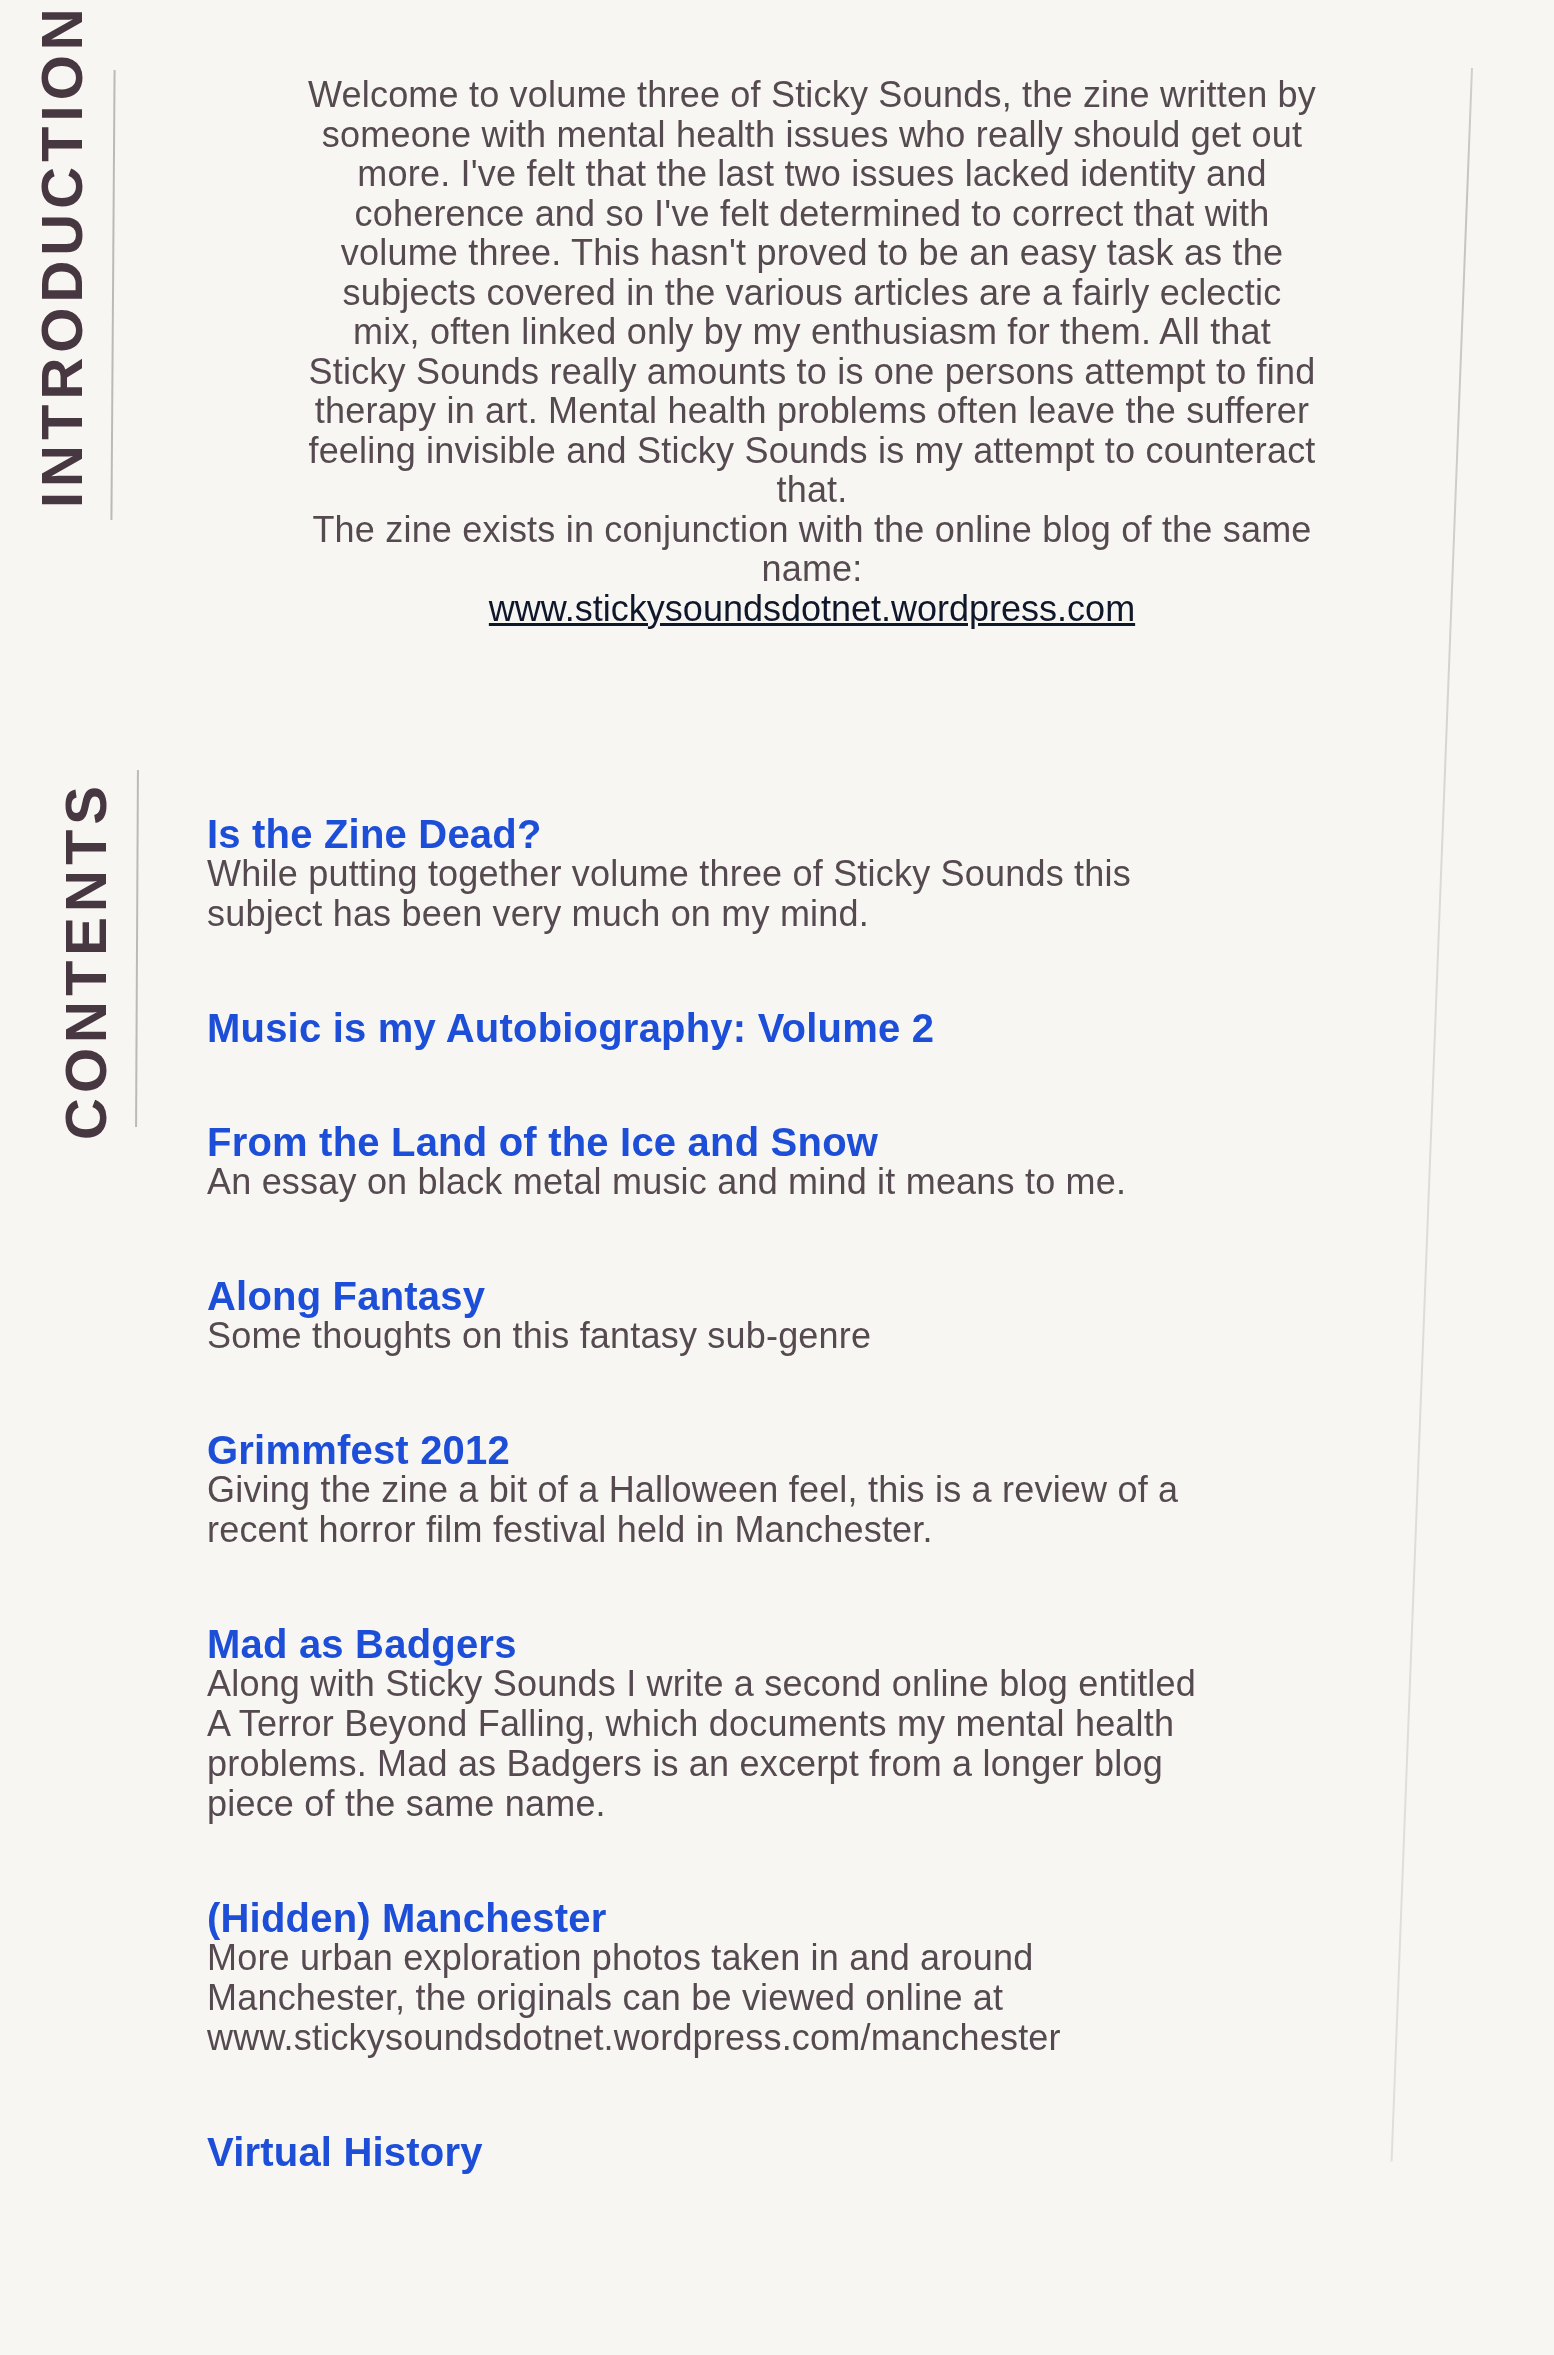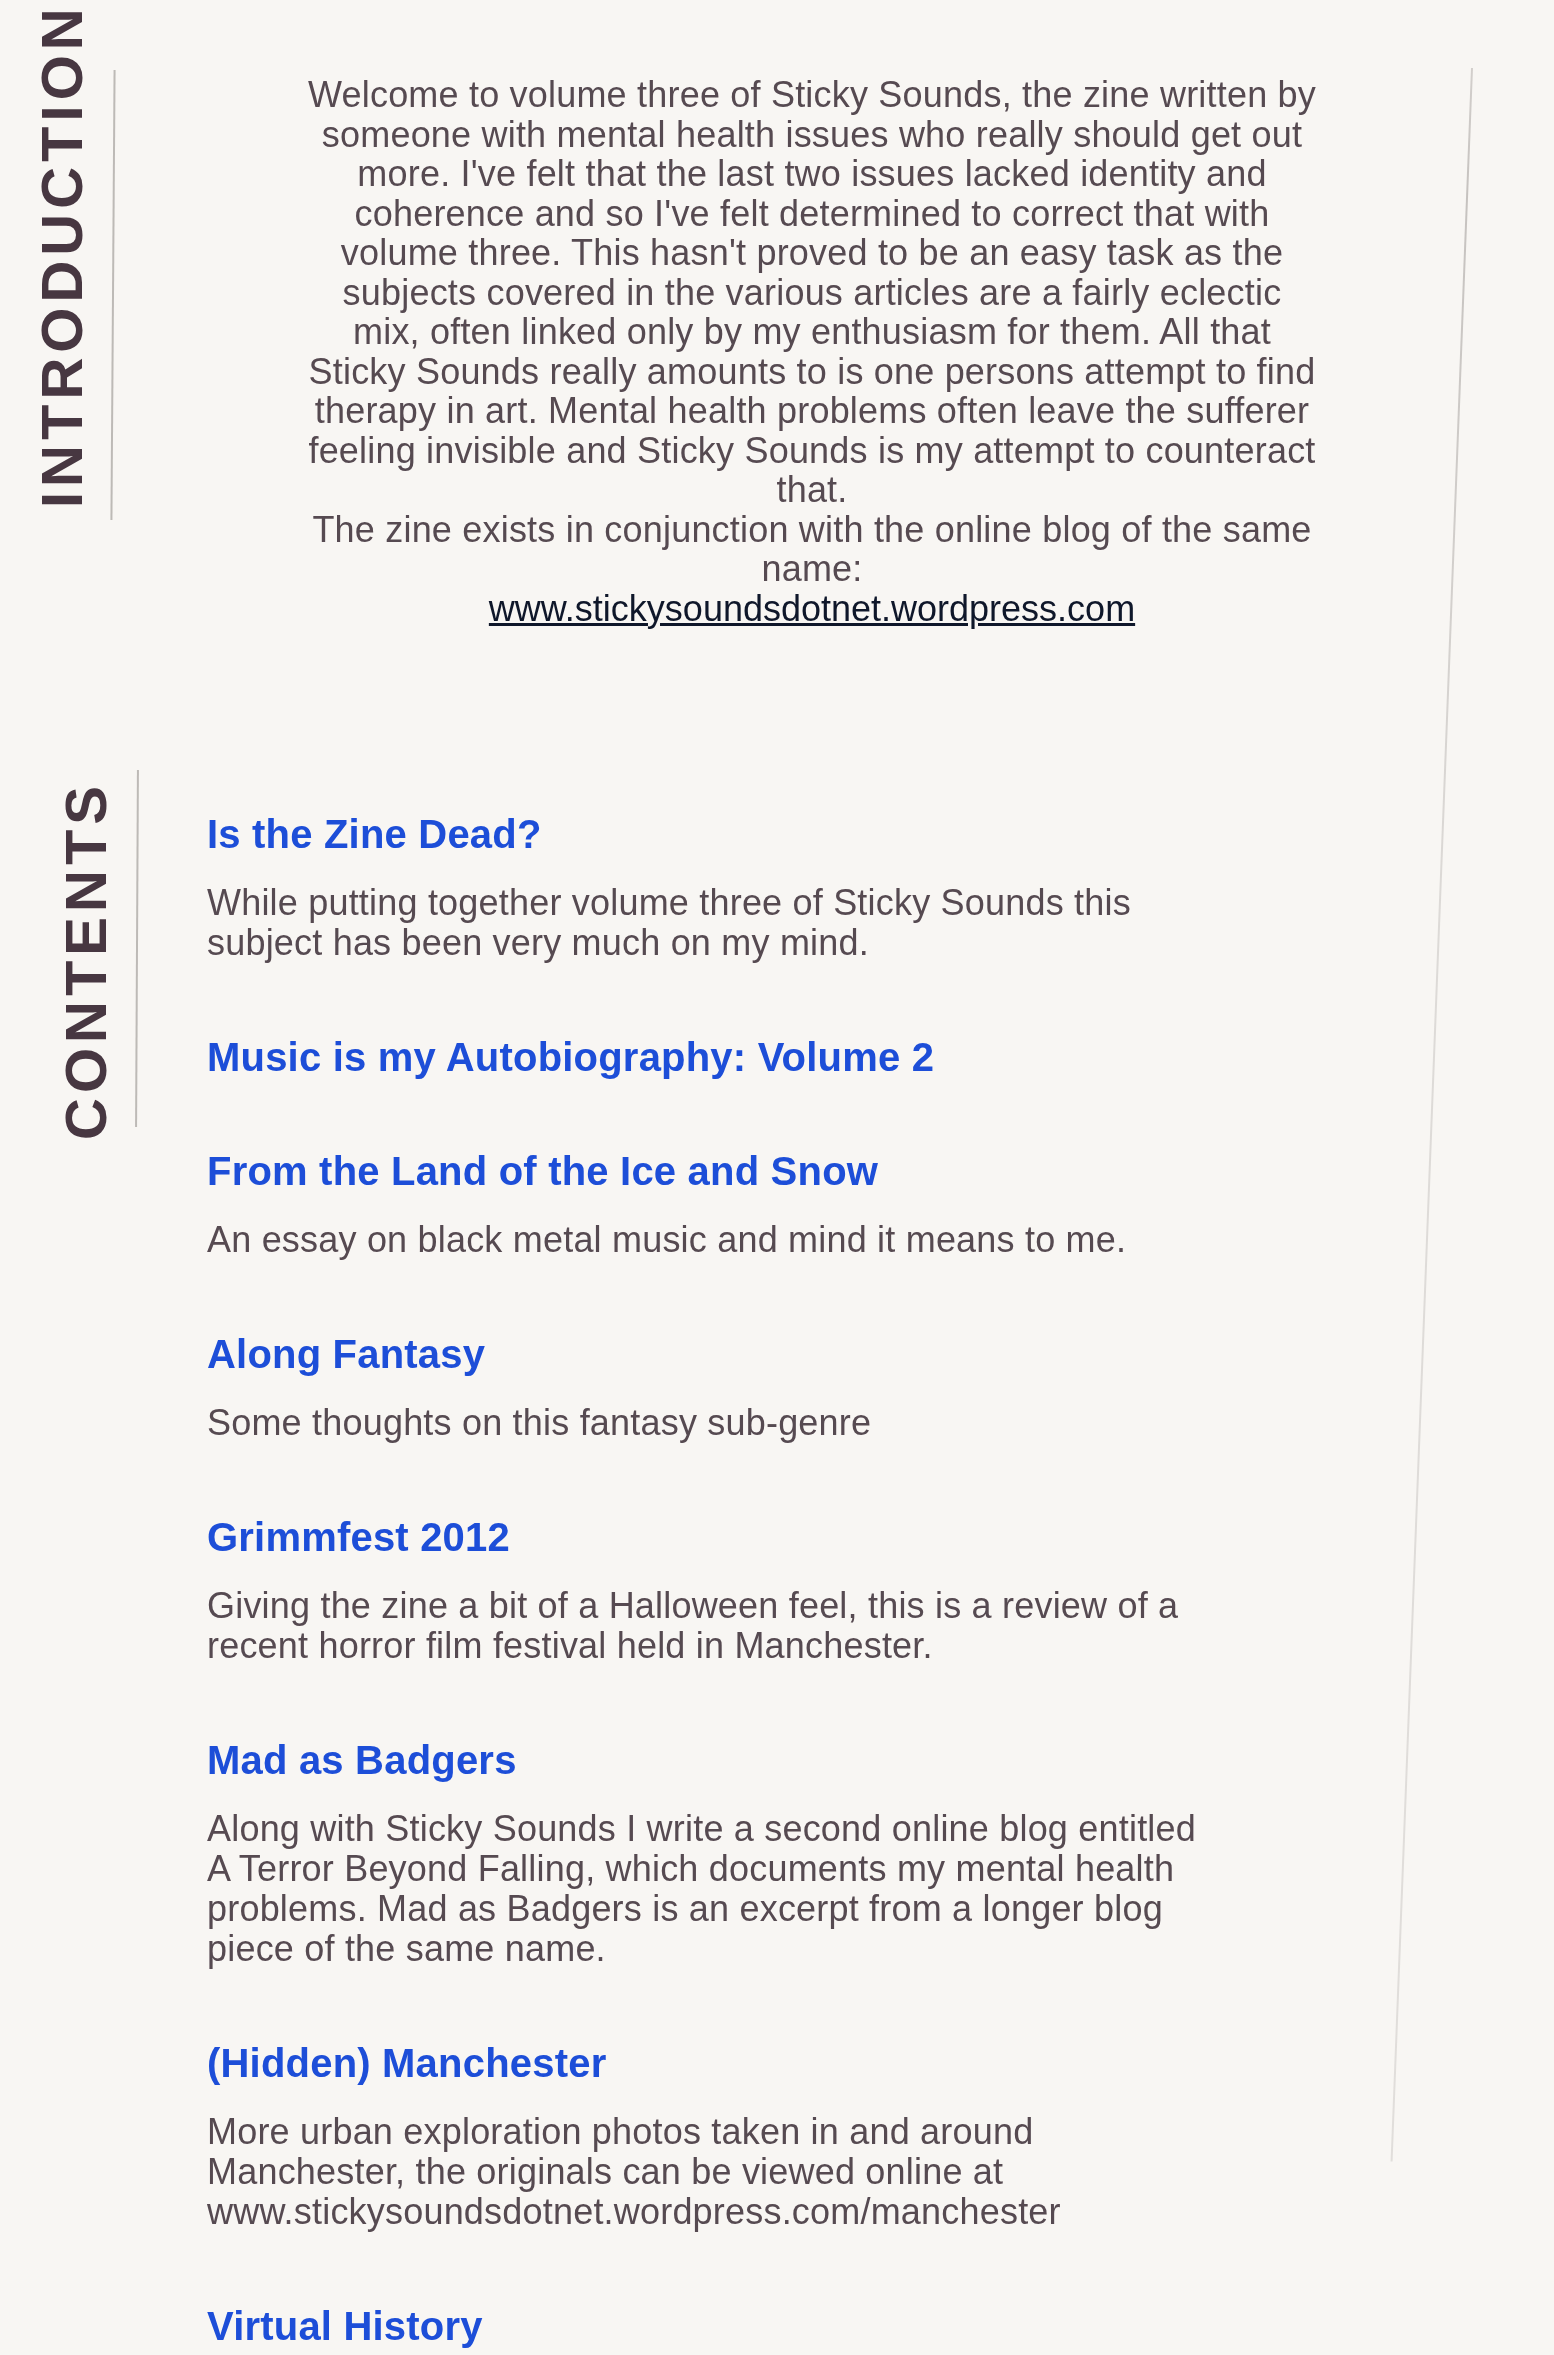--- a/index.html
+++ b/index.html
@@ -84,21 +84,20 @@
     line-height: 40px;
     font-weight: bold;
     color: #1d4ed8;
     letter-spacing: .2px;
   }
   .entry-desc {
     font-size: 36px;
     line-height: 40px;
     letter-spacing: .2px;
     white-space: pre-line;
-    margin-top: 29px;
   }
 </style>
 </head>
 <body>
 
 <div class="page">
 
   <section>
     <div class="vlabel intro-vlabel">INTRODUCTION</div>
     <div class="vline intro-vline"></div>

